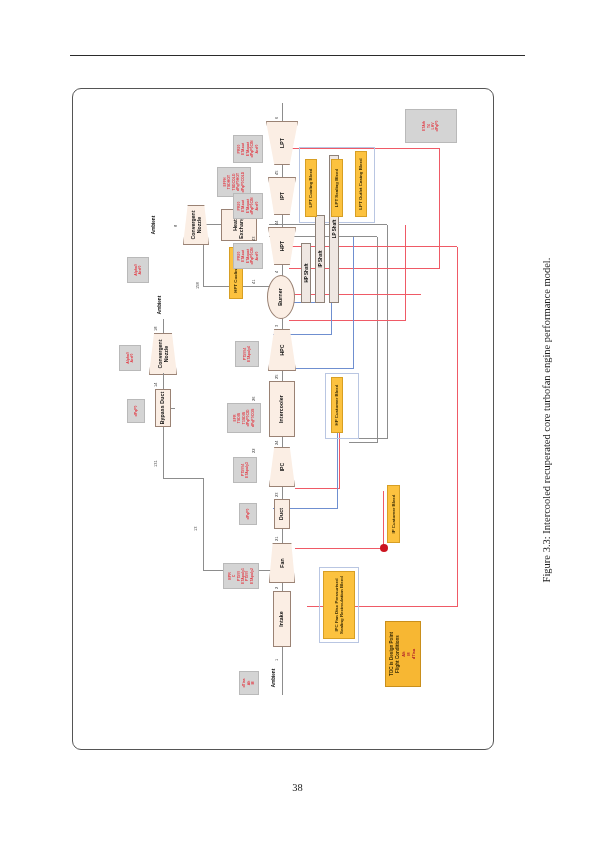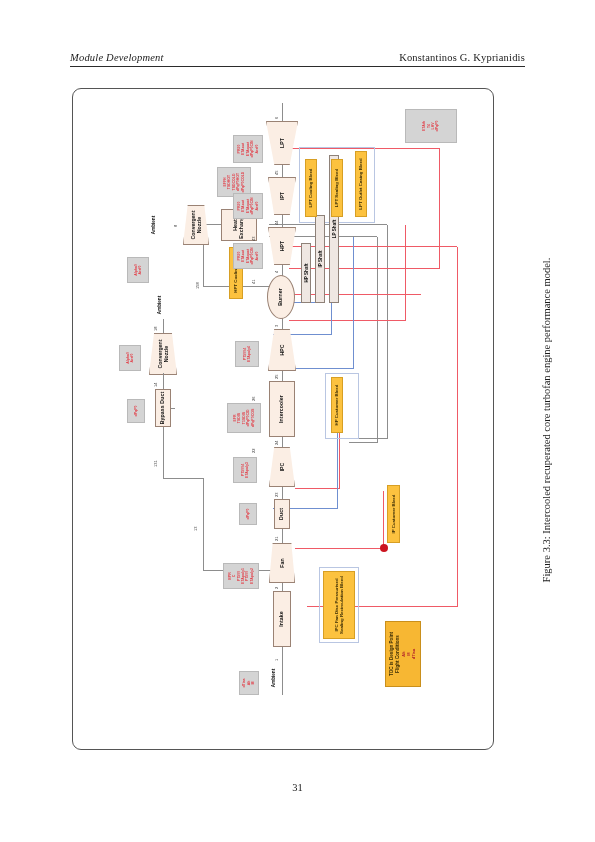--- a/index.html
+++ b/index.html
@@ -63,24 +63,20 @@
   .line{position:absolute;background:#8d8d8d;}
   .rline{position:absolute;background:#ef5a66;}
   .bline{position:absolute;background:#6f8fd0;}
   .dot{position:absolute;border-radius:50%;background:#cc1420;}
   .grp{position:absolute;border:1px solid #b9c6e2;box-sizing:border-box;}
 </style>
 </head>
 <body>
 
 <div id="header">
-  <div class="row">
-    <div class="left">Module Development</div>
-    <div class="right">Konstantinos G. Kyprianidis</div>
-  </div>
   <div class="rule"></div>
 </div>
 
 <div id="figframe">
   <div id="rotwrap">
     <div id="canvas">
 
       <div class="line" style="left:44px;  top:199px; width:592px; height:1px;"></div>
 
       <div class="line" style="left:168px; top:120px; width:1px;  height:80px;"></div>
@@ -357,13 +353,13 @@
       <div class="stnum" style="left:208px;top:110px;">13</div>
 
     </div>
   </div>
 </div>
 
 <div id="caption">
   <div class="txt">Figure 3.3: Intercooled recuperated core turbofan engine performance model.</div>
 </div>
 
-<div id="folio">31</div>
+<div id="folio">38</div>
 
 </body></html>

